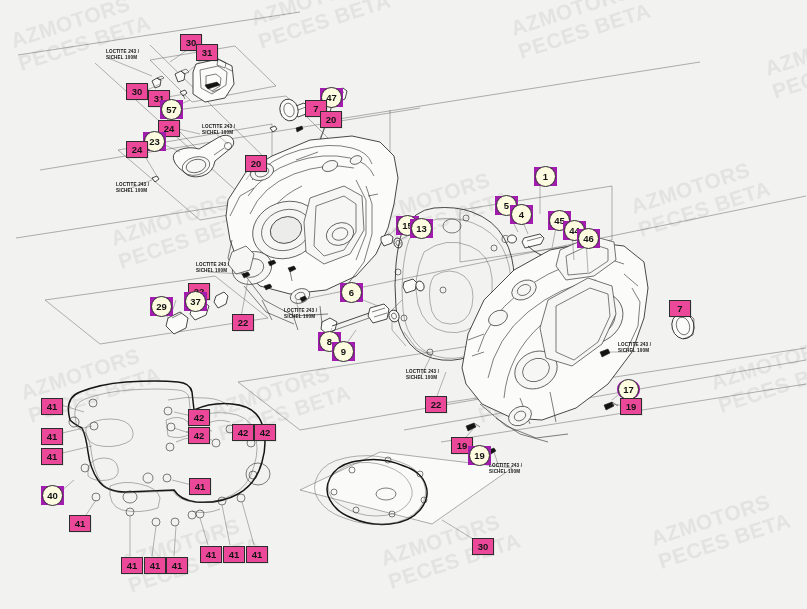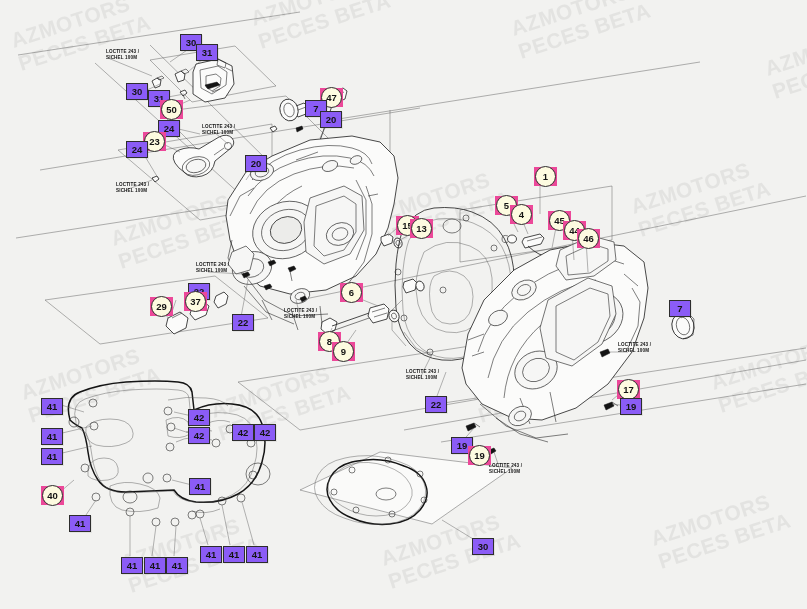--- a/index.html
+++ b/index.html
@@ -44,28 +44,28 @@
     position:absolute;
     font-size:9.5px;
     font-weight:bold;
     color:#141414;
     line-height:1;
     display:flex;align-items:center;justify-content:center;
     text-align:center;
   }
   
   .cal.cy{
-    background:#8b5cf6;
+    background:#ec4899;
     border:1px solid #2d2d2d;
     width:20px;height:15px;
     box-shadow:1px 1px 0 rgba(0,0,0,.06);
   }
   
   .cal.ye{
-    background:#ec4899;
+    background:#a21caf;
     width:23px;height:19px;
   }
   .cal.ye > span{
     width:19px;height:19px;
     border-radius:50%;
     border:1px solid #2d2d2d;
     background:#fdfbe0;
     display:flex;align-items:center;justify-content:center;
   }
 
@@ -533,21 +533,21 @@
       <div class="note" style="left: 489px; top: 463px;">LOCTITE 243 /
 SICHEL 100M</div>
     </div>
 
   <div id="callout-layer">
       <div class="cal cy" style="left: 180px; top: 34px;">30</div>
       <div class="cal cy" style="left: 196px; top: 44px;">31</div>
       <div class="cal cy" style="left: 126px; top: 83px;">30</div>
       <div class="cal cy" style="left: 148px; top: 90px;">31</div>
       <div class="cal ye" style="left: 160px; top: 100px;">
-        <span>50</span>
+        <span>57</span>
       </div>
       <div class="cal cy" style="left: 158px; top: 120px;">24</div>
       <div class="cal ye" style="left: 143px; top: 132px;">
         <span>23</span>
       </div>
       <div class="cal cy" style="left: 126px; top: 141px;">24</div>
       <div class="cal cy" style="left: 245px; top: 155px;">20</div>
       <div class="cal ye" style="left: 320px; top: 88px;">
         <span>47</span>
       </div>
@@ -589,21 +589,21 @@
       </div>
       <div class="cal cy" style="left: 188px; top: 283px;">22</div>
       <div class="cal ye" style="left: 184px; top: 292px;">
         <span>37</span>
       </div>
       <div class="cal ye" style="left: 150px; top: 297px;">
         <span>29</span>
       </div>
       <div class="cal cy" style="left: 232px; top: 314px;">22</div>
       <div class="cal cy" style="left: 425px; top: 396px;">22</div>
-      <div class="cal ye" style="left: 617px; top: 380px;">
+      <div class="cal ye" style="left: 617px; top: 380px; border-radius: 9px;">
         <span>17</span>
       </div>
       <div class="cal cy" style="left: 620px; top: 398px;">19</div>
       <div class="cal cy" style="left: 451px; top: 437px;">19</div>
       <div class="cal ye" style="left: 468px; top: 446px;">
         <span>19</span>
       </div>
       <div class="cal cy" style="left: 472px; top: 538px;">30</div>
       <div class="cal ye" style="left: 41px; top: 486px;">
         <span>40</span>

